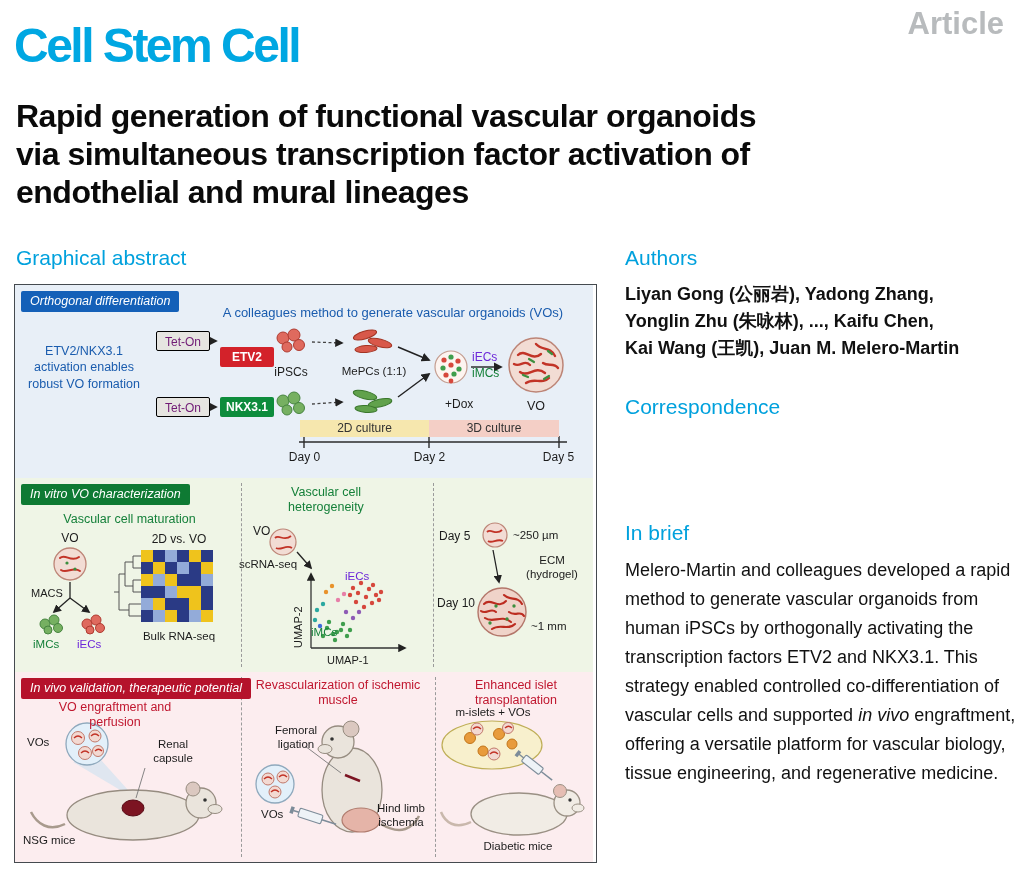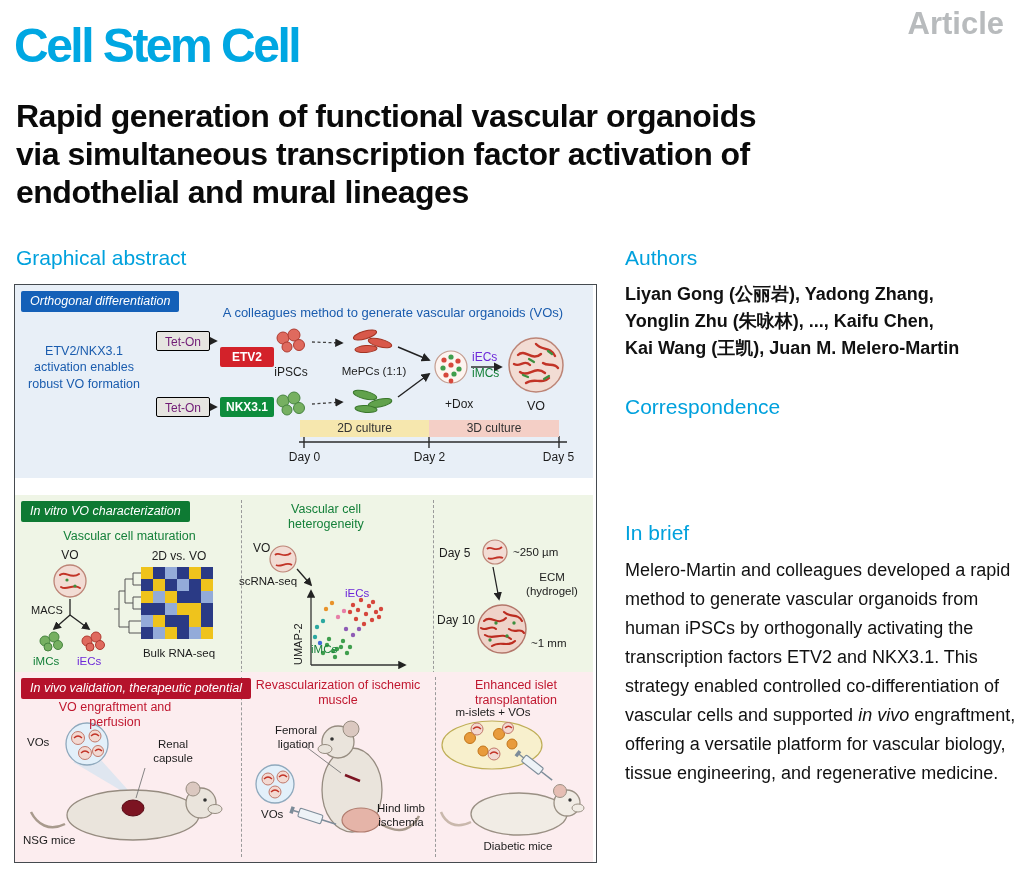--- a/index.html
+++ b/index.html
@@ -5,21 +5,21 @@
   html,body{margin:0;padding:0;}
   body{width:1020px;height:873px;background:#ffffff;font-family:"Liberation Sans", sans-serif;overflow:hidden;}
   .page{position:relative;width:1020px;height:873px;}
   .badge{position:absolute;top:6px;right:16px;font-size:31px;font-weight:bold;color:#b8bbbd;}
   .logo{position:absolute;top:18px;left:14px;font-size:48px;font-weight:bold;color:#00a7e2;letter-spacing:-2.5px;}
   .title{position:absolute;top:97px;left:16px;width:990px;font-size:32px;font-weight:bold;color:#0a0a0a;line-height:38px;letter-spacing:-0.5px;}
   .sec-h{position:absolute;font-size:21px;color:#00a1dd;}
   .figure-box{position:absolute;left:14px;top:284px;width:581px;height:577px;border:1.5px solid #454a4f;background:#fff;}
   .panel{position:absolute;left:0;width:578px;overflow:hidden;}
   .p1{top:0;height:193px;background:#e8eff7;}
-  .p2{top:210px;height:194px;background:#eff5e6;}
+  .p2{top:193px;height:194px;background:#eff5e6;}
   .p3{top:387px;height:190px;background:#fcedef;}
   .layer{position:absolute;left:0;top:0;}
   .pill{position:absolute;left:6px;top:6px;color:#fff;font-style:italic;font-size:12.5px;line-height:1;padding:4px 9px;border-radius:2px;white-space:nowrap;}
   .pill-blue{background:#1460b8;}
   .pill-green{background:#0e7a33;}
   .pill-red{background:#b5122b;}
   .lbl{position:absolute;font-size:12px;line-height:1.18;color:#1c1c1c;}
   .tc{text-align:center;}
   .t-blue{color:#1a5cae;}
   .t-green{color:#15803a;}

